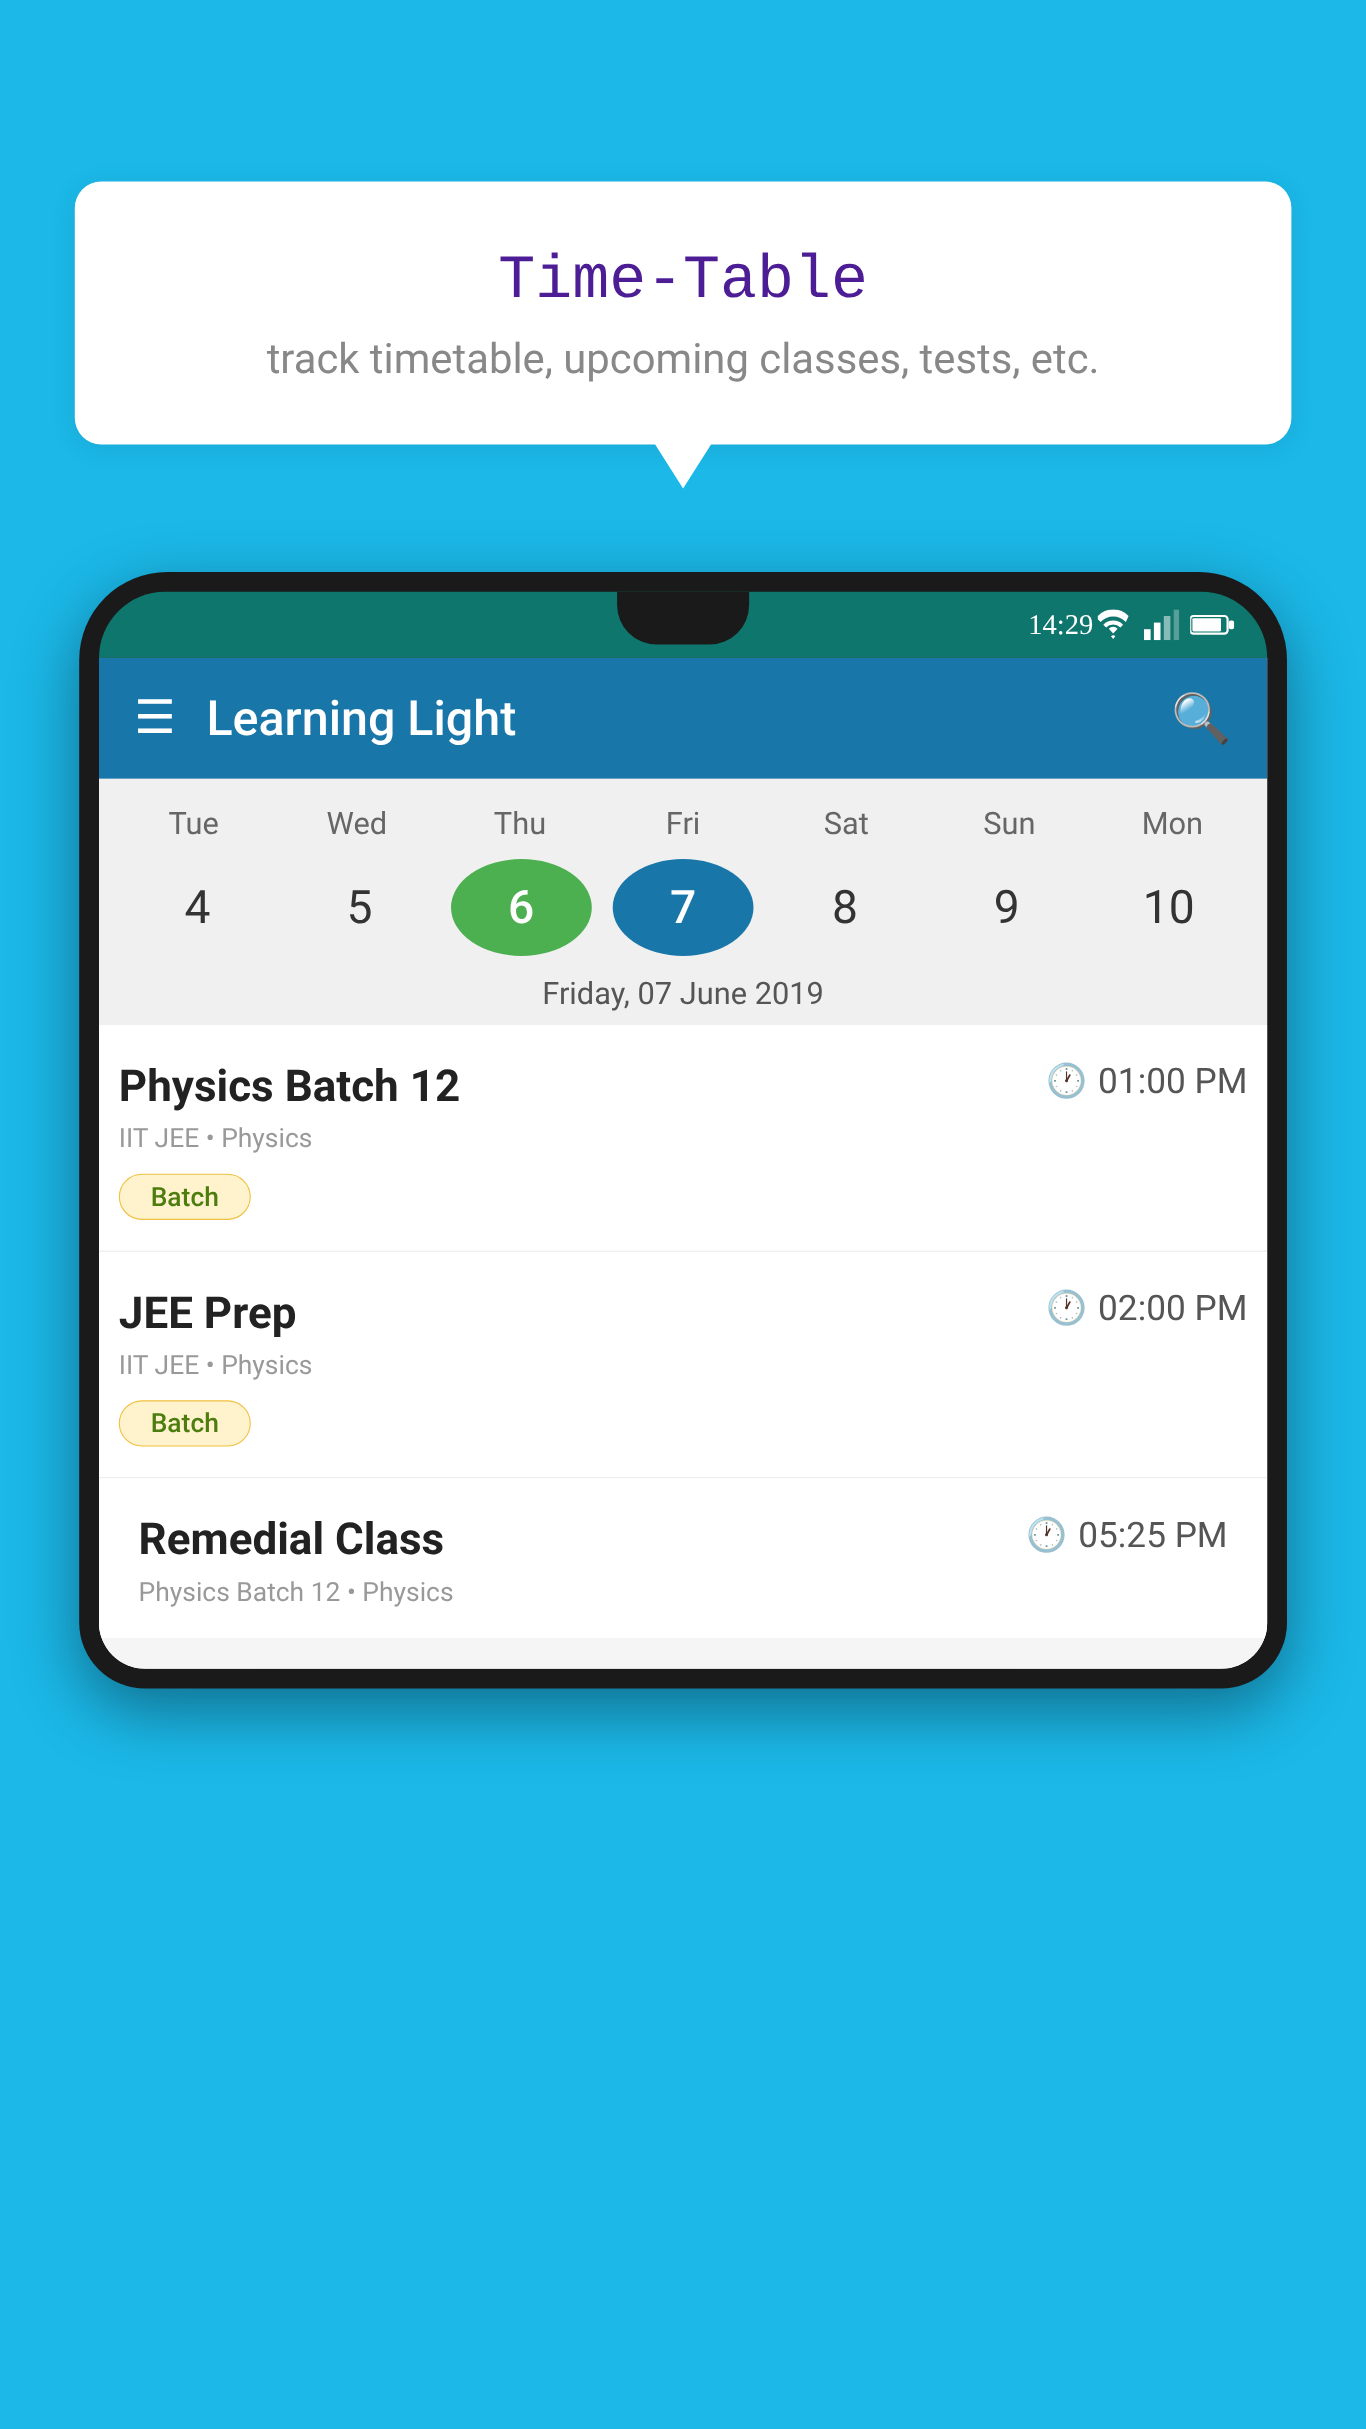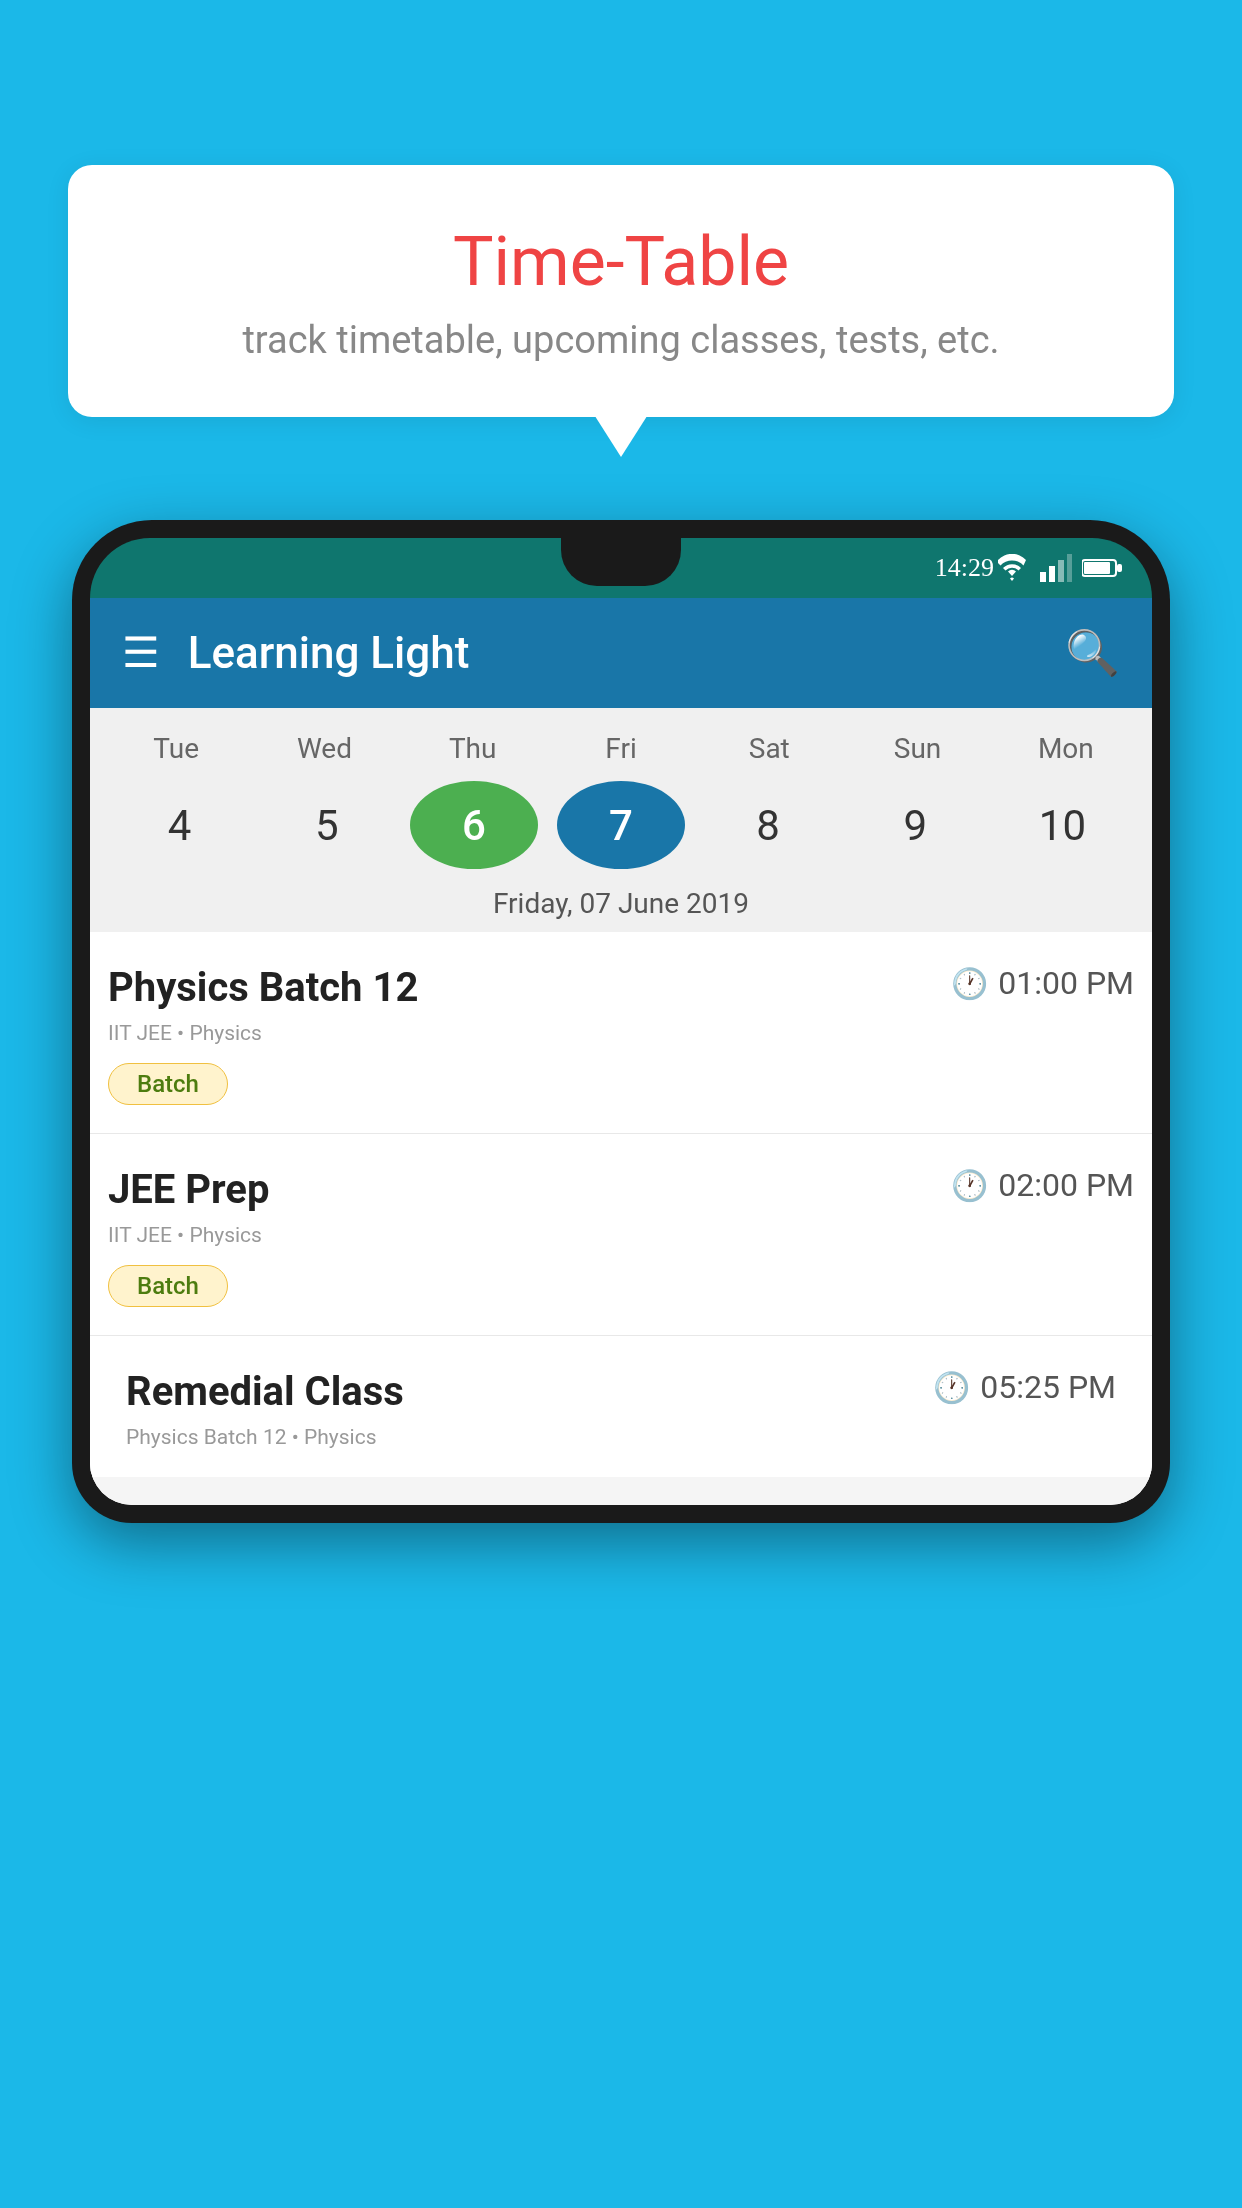--- a/index.html
+++ b/index.html
@@ -32,25 +32,26 @@
       position: absolute;
       bottom: -40px;
       left: 50%;
       transform: translateX(-50%);
       border-left: 28px solid transparent;
       border-right: 28px solid transparent;
       border-top: 44px solid #ffffff;
     }
 
     .tooltip-title {
-      font-size: 68px;
+      font-size: 56px;
       font-weight: 400;
-      color: #ef4444;
+      color: #4c1d95;
       line-height: 1.1;
       margin-bottom: 18px;
+      font-family: Liberation Mono, monospace;
     }
 
     .tooltip-subtitle {
       font-size: 38px;
       color: #888;
       font-weight: 400;
     }
 
     
     .phone-wrap {
@@ -237,21 +238,21 @@
       font-size: 32px;
       color: #555;
     }
 
     .clock-icon {
       font-size: 30px;
       color: #888;
     }
 
     .class-meta {
-      font-size: 21px;
+      font-size: 24px;
       color: #999;
       margin-bottom: 18px;
     }
 
     .batch-badge {
       display: inline-block;
       background: #FFF3CD;
       border: 1.5px solid #F0C040;
       border-radius: 24px;
       padding: 6px 28px;

